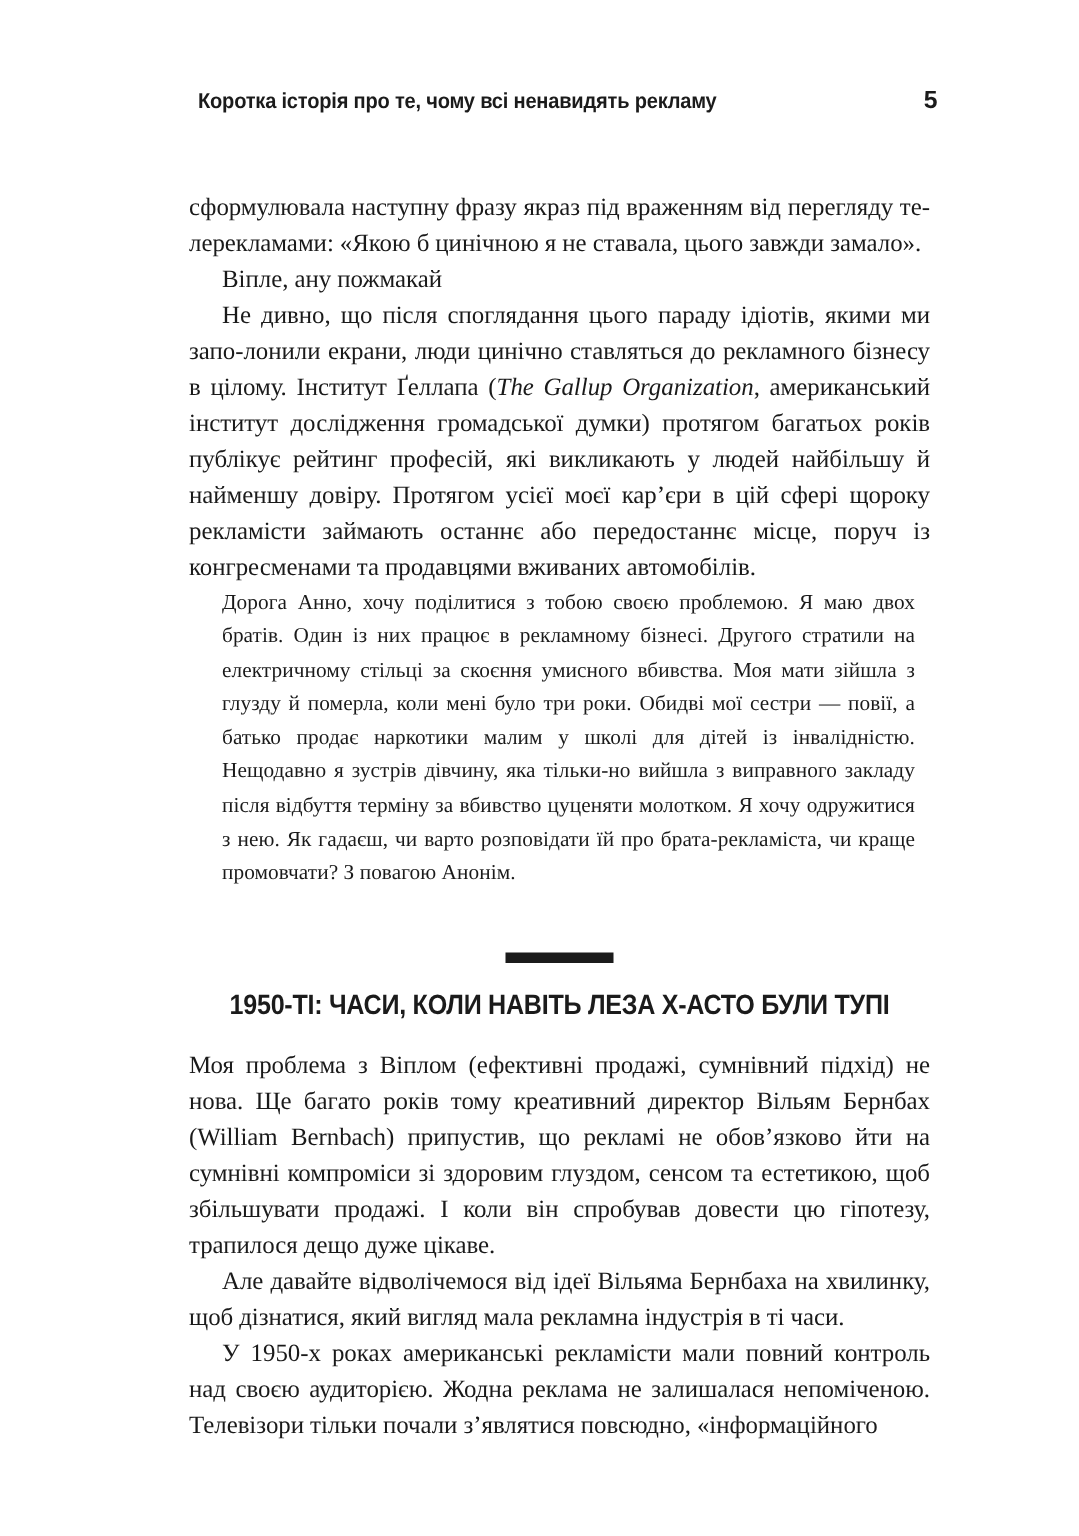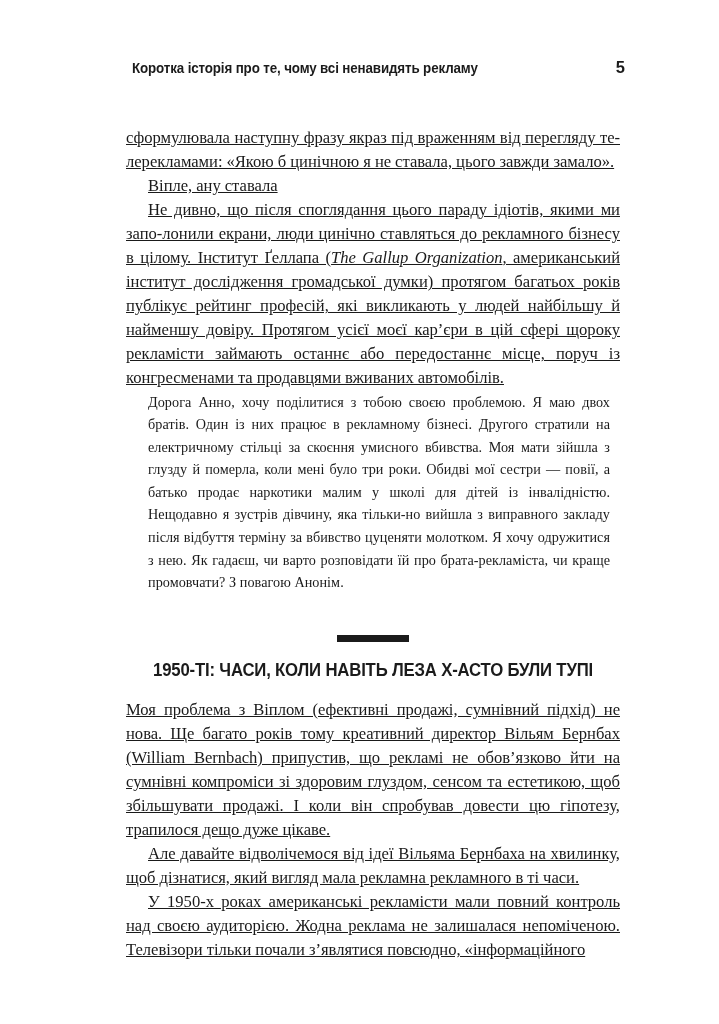--- a/index.html
+++ b/index.html
@@ -64,21 +64,20 @@
 
   p.body {
     margin: 0;
     font-size: 16.6px;
     line-height: 24.05px;
     text-align: justify;
     text-justify: inter-word;
     hyphens: manual;
     letter-spacing: -0.02px;
     word-spacing: -0.1px;
-    text-decoration: underline;
   }
   p.body + p.body { margin-top: 0; }
   p.indent { text-indent: 22px; }
 
   .ital { font-style: italic; }
 
   
   .letter {
     margin: 0 0 0 0;
     padding: 0 10px 0 22px;
@@ -129,33 +128,33 @@
 
   <div class="running-head">
     <span class="running-head-title">Коротка історія про те, чому всі ненавидять рекламу</span>
     <span class="running-head-folio">5</span>
   </div>
 
   <div class="column">
 
     <p class="body">сформулювала наступну фразу якраз під враженням від перегляду те-лерекламами: «Якою б цинічною я не ставала, цього завжди замало».</p>
 
-    <p class="body indent">Віпле, ану ставала</p>
+    <p class="body indent">Віпле, ану пожмакай</p>
 
     <p class="body indent"><span>Не дивно, що після споглядання цього параду ідіотів, якими ми запо-лонили екрани, люди цинічно ставляться до рекламного бізнесу в цілому. Інститут Ґеллапа (</span><em class="ital">The Gallup Organization</em><span>, американський інститут дослідження громадської думки) протягом багатьох років публікує рейтинг професій, які викликають у людей найбільшу й найменшу довіру. Протягом усієї моєї кар’єри в цій сфері щороку рекламісти займають останнє або передостаннє місце, поруч із конгресменами та продавцями вживаних автомобілів.</span></p>
 
 
     <blockquote class="letter">Дорога Анно, хочу поділитися з тобою своєю проблемою. Я маю двох братів. Один із них працює в рекламному бізнесі. Другого стратили на електричному стільці за скоєння умисного вбивства. Моя мати зійшла з глузду й померла, коли мені було три роки. Обидві мої сестри — повії, а батько продає наркотики малим у школі для дітей із інвалідністю. Нещодавно я зустрів дівчину, яка тільки-но вийшла з виправного закладу після відбуття терміну за вбивство цуценяти молотком. Я хочу одружитися з нею. Як гадаєш, чи варто розповідати їй про брата-рекламіста, чи краще промовчати? З повагою Анонім.</blockquote>
 
     <div class="ornament-wrap">
       <div class="ornament-bar"></div>
     </div>
 
     <h2 class="section-title">1950-ті: часи, коли навіть леза х-асто були тупі</h2>
 
     <p class="body after-heading">Моя проблема з Віплом (ефективні продажі, сумнівний підхід) не нова. Ще багато років тому креативний директор Вільям Бернбах (William Bernbach) припустив, що рекламі не обов’язково йти на сумнівні компроміси зі здоровим глуздом, сенсом та естетикою, щоб збільшувати продажі. І коли він спробував довести цю гіпотезу, трапилося дещо дуже цікаве.</p>
 
-    <p class="body indent">Але давайте відволічемося від ідеї Вільяма Бернбаха на хвилинку, щоб дізнатися, який вигляд мала рекламна рекламного в ті часи.</p>
+    <p class="body indent">Але давайте відволічемося від ідеї Вільяма Бернбаха на хвилинку, щоб дізнатися, який вигляд мала рекламна індустрія в ті часи.</p>
 
     <p class="body indent">У 1950-х роках американські рекламісти мали повний контроль над своєю аудиторією. Жодна реклама не залишалася непоміченою. Телевізори тільки почали з’являтися повсюдно, «інформаційного</p>
 
   </div>
 </div>
 
 </body></html>

